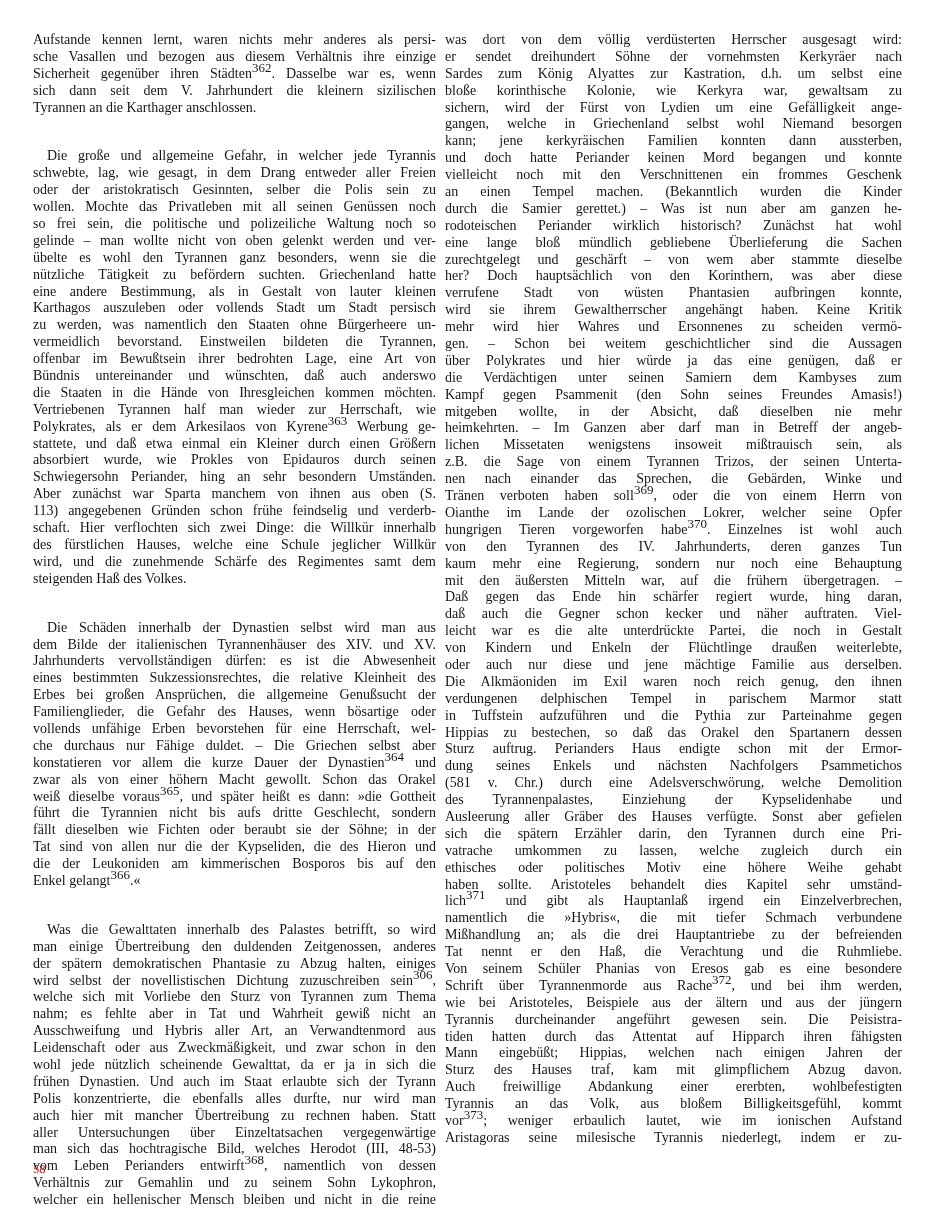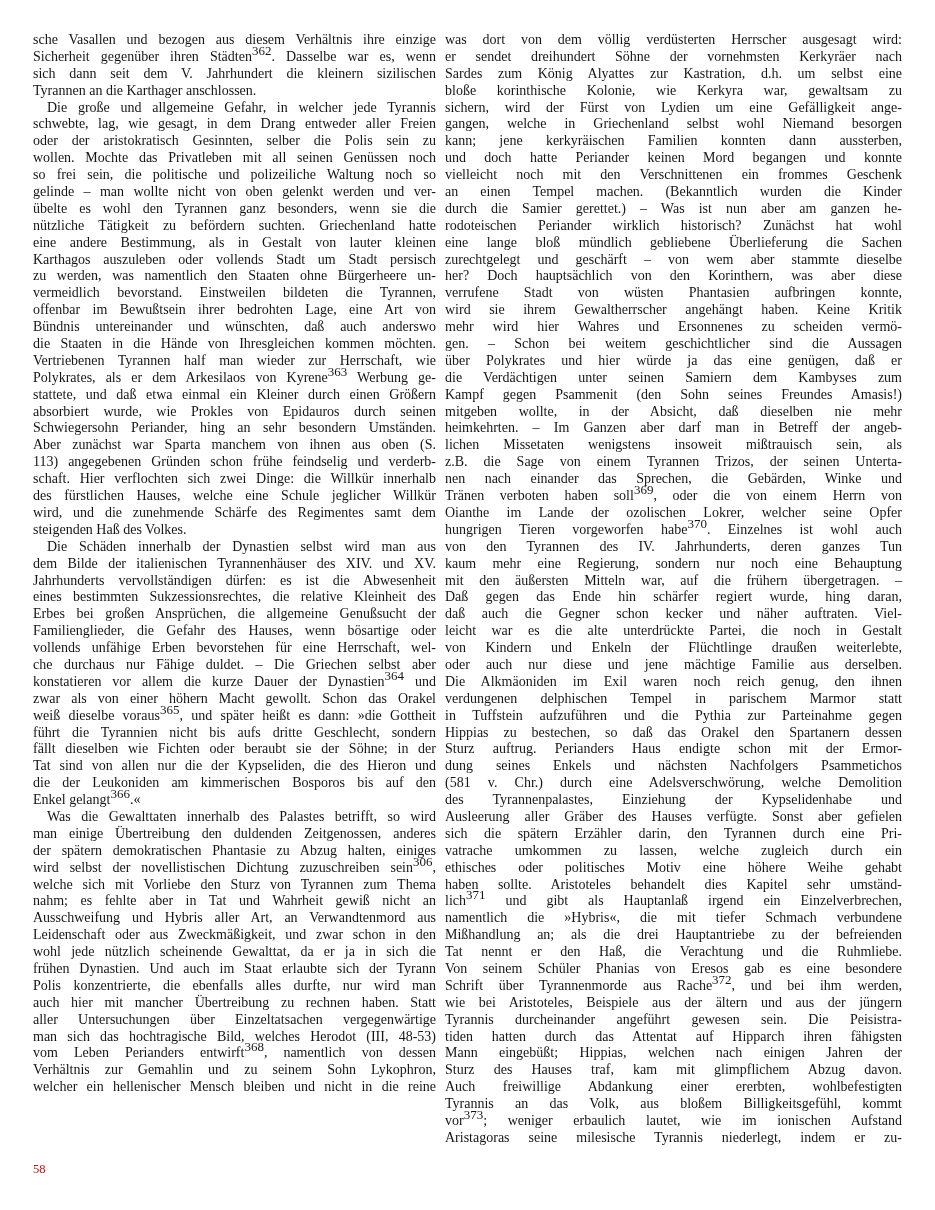--- a/index.html
+++ b/index.html
@@ -39,20 +39,21 @@
     line-height: 16.9px;
     text-align: justify;
     text-align-last: justify;
     white-space: normal;
   }
   .line.end {
     text-align-last: left;
   }
   .line.indent {
     text-indent: 14px;
+    margin-top: 32px;
   }
   sup.fnref {
     font-size: 13px;
     line-height: 0;
     vertical-align: super;
     letter-spacing: 0;
   }
   .page-number {
     position: absolute;
     left: 33px;
@@ -61,20 +62,21 @@
     line-height: 14px;
     color: #b91c1c;
   }
 </style>
 </head>
 <body>
 
 <div class="page">
   <div class="cols">
     <div class="col col-left" id="col-left">
+        <div class="line">Aufstande kennen lernt, waren nichts mehr anderes als persi-</div>
         <div class="line">sche Vasallen und bezogen aus diesem Verhältnis ihre einzige</div>
         <div class="line">Sicherheit gegenüber ihren Städten<sup class="fnref">362</sup>. Dasselbe war es, wenn</div>
         <div class="line">sich dann seit dem V. Jahrhundert die kleinern sizilischen</div>
         <div class="line end">Tyrannen an die Karthager anschlossen.</div>
         <div class="line indent">Die große und allgemeine Gefahr, in welcher jede Tyrannis</div>
         <div class="line">schwebte, lag, wie gesagt, in dem Drang entweder aller Freien</div>
         <div class="line">oder der aristokratisch Gesinnten, selber die Polis sein zu</div>
         <div class="line">wollen. Mochte das Privatleben mit all seinen Genüssen noch</div>
         <div class="line">so frei sein, die politische und polizeiliche Waltung noch so</div>
         <div class="line">gelinde – man wollte nicht von oben gelenkt werden und ver-</div>

